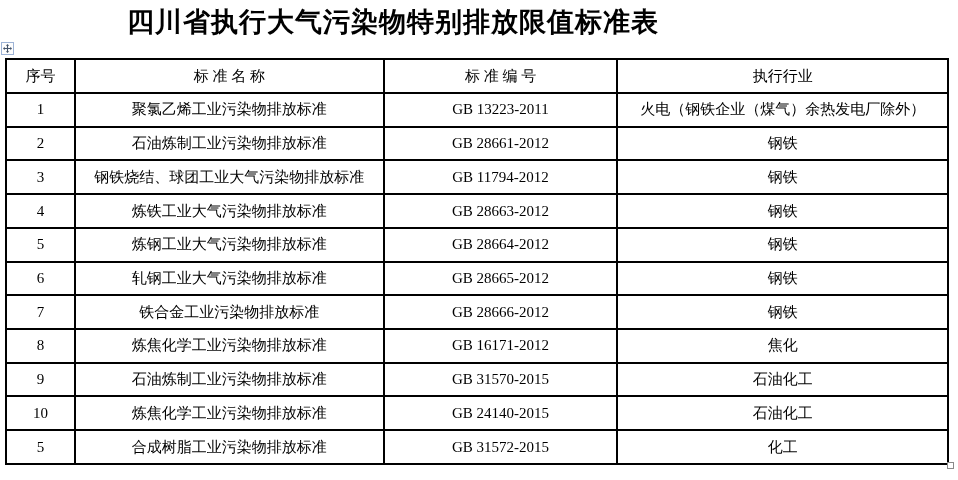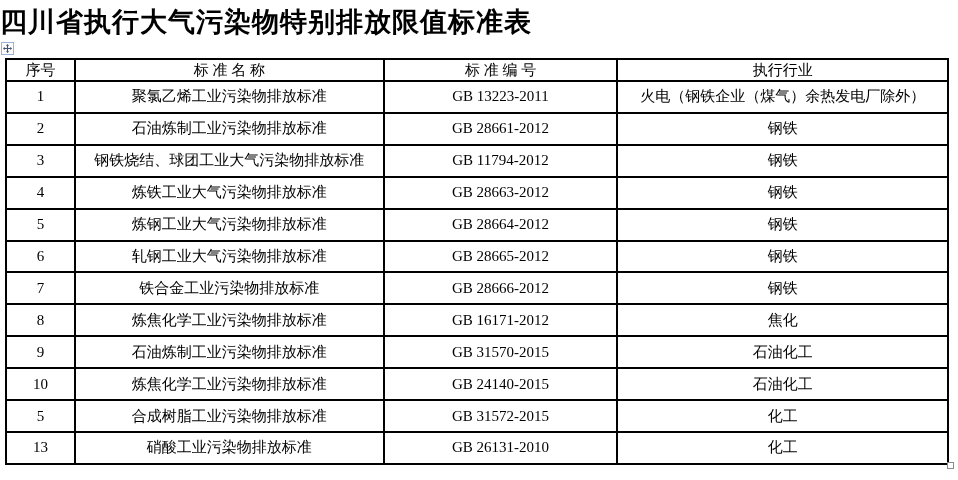--- a/index.html
+++ b/index.html
@@ -10,21 +10,21 @@
     background: #ffffff;
     overflow: hidden;
     font-family: "Liberation Serif", "DejaVu Serif", serif;
     color: #000000;
   }
   .doc-title {
     position: absolute;
     top: 4px;
     left: 0;
     width: 786px;
-    text-align: left;
+    text-align: center;
     font-size: 27px;
     font-weight: bold;
     line-height: 36px;
     letter-spacing: 1px;
     white-space: nowrap;
   }
   .move-handle {
     position: absolute;
     left: 1px;
     top: 42px;
@@ -51,21 +51,21 @@
   .std-table th, .std-table td {
     border: 2px solid #000000;
     text-align: center;
     vertical-align: middle;
     font-size: 15px;
     font-weight: normal;
     padding: 0 2px;
     overflow: hidden;
     white-space: nowrap;
   }
-  .std-table thead tr { height: 22px; border-radius: 16px; }
+  .std-table thead tr { height: 34px; border-radius: 16px; }
   .std-table tbody tr { height: 28.7px; }
   .resize-handle {
     position: absolute;
     left: 947px;
     top: 462px;
     width: 7px;
     height: 7px;
     box-sizing: border-box;
     border: 1px solid #8a8a8a;
     background: #ffffff;
@@ -162,24 +162,18 @@
       <td>炼焦化学工业污染物排放标准</td>
       <td>GB 24140-2015</td>
       <td>石油化工</td>
     </tr>
         <tr>
       <td>5</td>
       <td>合成树脂工业污染物排放标准</td>
       <td>GB 31572-2015</td>
       <td>化工</td>
     </tr>
-        <tr>
-      <td>13</td>
-      <td>硝酸工业污染物排放标准</td>
-      <td>GB 26131-2010</td>
-      <td>化工</td>
-    </tr>
       </tbody>
   </table>
 
   <div class="resize-handle"></div>
 
 </div>
 
 </body></html>

